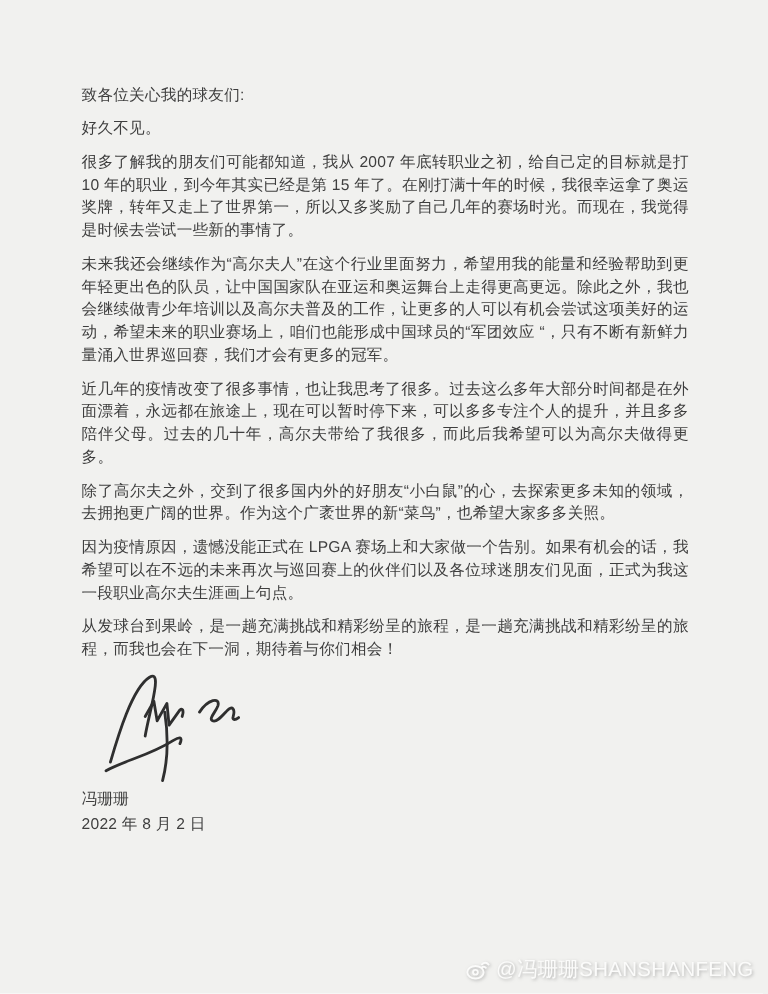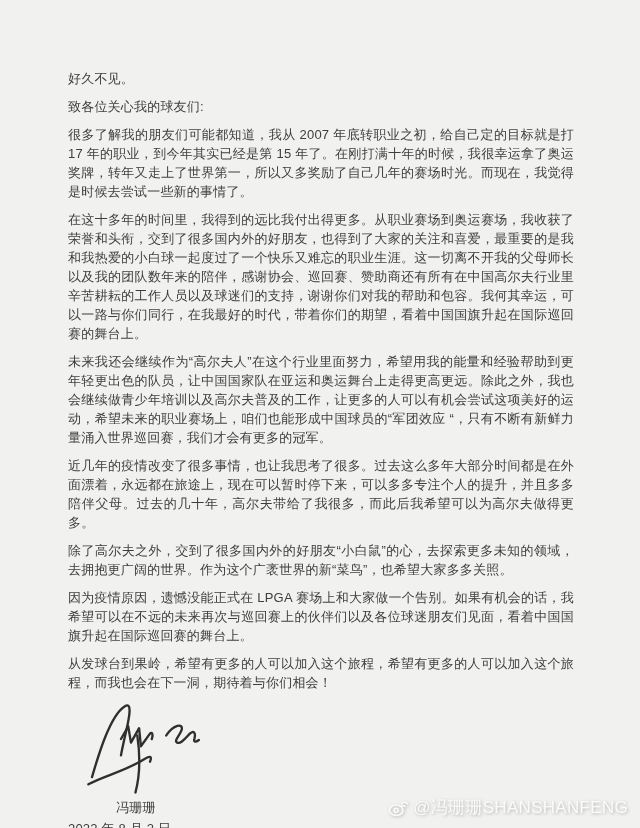--- a/index.html
+++ b/index.html
@@ -14,48 +14,47 @@
     position:absolute;
     top:69px;left:68px;width:506px;
     color:#3e3e3e;
     font-size:13px;
     line-height:19px;
     letter-spacing:0.2px;
     text-align:justify;
   }
   .letter p{margin:0 0 9px 0;}
   .sig-svg{display:block;margin:0 0 0 12px;}
-  .sig-name{margin-top:1px;margin-left:48px;}
+  .sig-name{margin-top:1px;}
   .sig-date{margin-top:2px;}
   .watermark{
     position:absolute;
     right:12px;bottom:9px;
     display:flex;align-items:center;gap:4px;
     color:#fbfbfa;
     font-size:17px;
     letter-spacing:0.3px;
     filter:drop-shadow(1px 1px 1.5px rgba(125,125,125,0.5));
   }
   .weibo-icon svg{display:block;}
 </style>
 </head>
 <body>
 
 <div class="canvas">
 
   <div class="letter">
+    <p>致各位关心我的球友们:</p>
     <p>好久不见。</p>
-    <p>致各位关心我的球友们:</p>
-    <p>很多了解我的朋友们可能都知道，我从 2007 年底转职业之初，给自己定的目标就是打 17 年的职业，到今年其实已经是第 15 年了。在刚打满十年的时候，我很幸运拿了奥运奖牌，转年又走上了世界第一，所以又多奖励了自己几年的赛场时光。而现在，我觉得是时候去尝试一些新的事情了。</p>
-    <p>在这十多年的时间里，我得到的远比我付出得更多。从职业赛场到奥运赛场，我收获了荣誉和头衔，交到了很多国内外的好朋友，也得到了大家的关注和喜爱，最重要的是我和我热爱的小白球一起度过了一个快乐又难忘的职业生涯。这一切离不开我的父母师长以及我的团队数年来的陪伴，感谢协会、巡回赛、赞助商还有所有在中国高尔夫行业里辛苦耕耘的工作人员以及球迷们的支持，谢谢你们对我的帮助和包容。我何其幸运，可以一路与你们同行，在我最好的时代，带着你们的期望，看着中国国旗升起在国际巡回赛的舞台上。</p>
+    <p>很多了解我的朋友们可能都知道，我从 2007 年底转职业之初，给自己定的目标就是打 10 年的职业，到今年其实已经是第 15 年了。在刚打满十年的时候，我很幸运拿了奥运奖牌，转年又走上了世界第一，所以又多奖励了自己几年的赛场时光。而现在，我觉得是时候去尝试一些新的事情了。</p>
     <p>未来我还会继续作为“高尔夫人”在这个行业里面努力，希望用我的能量和经验帮助到更年轻更出色的队员，让中国国家队在亚运和奥运舞台上走得更高更远。除此之外，我也会继续做青少年培训以及高尔夫普及的工作，让更多的人可以有机会尝试这项美好的运动，希望未来的职业赛场上，咱们也能形成中国球员的“军团效应 “，只有不断有新鲜力量涌入世界巡回赛，我们才会有更多的冠军。</p>
     <p>近几年的疫情改变了很多事情，也让我思考了很多。过去这么多年大部分时间都是在外面漂着，永远都在旅途上，现在可以暂时停下来，可以多多专注个人的提升，并且多多陪伴父母。过去的几十年，高尔夫带给了我很多，而此后我希望可以为高尔夫做得更多。</p>
     <p>除了高尔夫之外，交到了很多国内外的好朋友“小白鼠”的心，去探索更多未知的领域，去拥抱更广阔的世界。作为这个广袤世界的新“菜鸟”，也希望大家多多关照。</p>
-    <p>因为疫情原因，遗憾没能正式在 LPGA 赛场上和大家做一个告别。如果有机会的话，我希望可以在不远的未来再次与巡回赛上的伙伴们以及各位球迷朋友们见面，看着中国国旗升起在国际巡回赛的舞台上。</p>
-    <p>从发球台到果岭，希望有更多的人可以加入这个旅程，希望有更多的人可以加入这个旅程，而我也会在下一洞，期待着与你们相会！</p>
+    <p>因为疫情原因，遗憾没能正式在 LPGA 赛场上和大家做一个告别。如果有机会的话，我希望可以在不远的未来再次与巡回赛上的伙伴们以及各位球迷朋友们见面，正式为我这一段职业高尔夫生涯画上句点。</p>
+    <p>从发球台到果岭，是一趟充满挑战和精彩纷呈的旅程，是一趟充满挑战和精彩纷呈的旅程，而我也会在下一洞，期待着与你们相会！</p>
 
     <div>
       <svg class="sig-svg" width="120" height="96" viewBox="0 0 132 106" fill="none" stroke="#2f2f2f" stroke-width="2.6" stroke-linecap="round" stroke-linejoin="round">
         <path d="M13,84 C20,60 33,16 49,6 C57,1 55,14 51,32 C48,45 46,54 45,60"></path>
         <path d="M45,42 L53,28 L56,46 L65,30 L67,50 L77,36 C79,34 81,36 79,42"></path>
         <path d="M63,38 C66,58 66,82 61,101"></path>
         <path d="M9,92 C27,82 49,78 71,64 C76,61 80,60 77,67"></path>
         <path d="M95,38 C103,26 114,24 112,32 C110,38 103,44 107,46 C111,48 117,40 121,36 C125,32 128,35 126,42 C125,45 127,46 131,43"></path>
       </svg>
       <div class="sig-name">冯珊珊</div>

